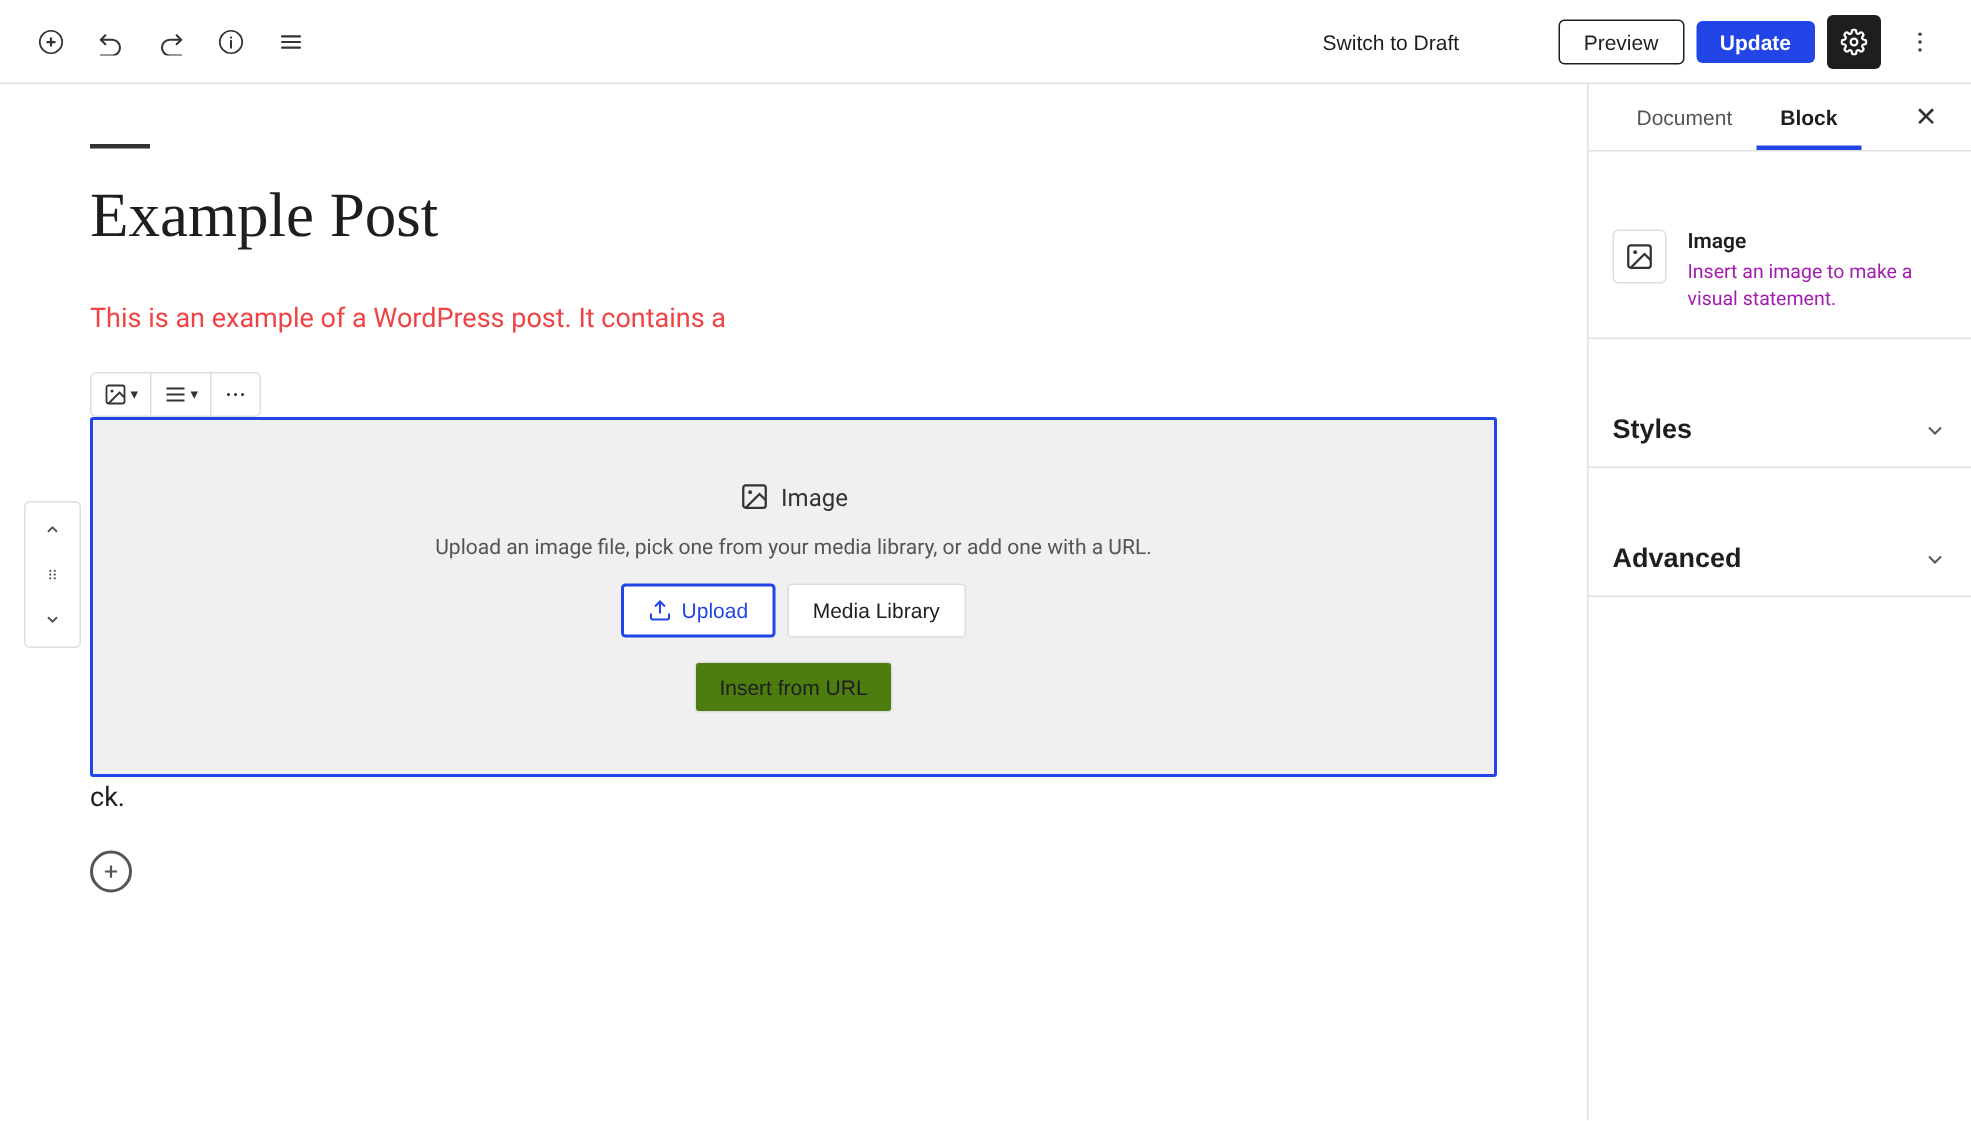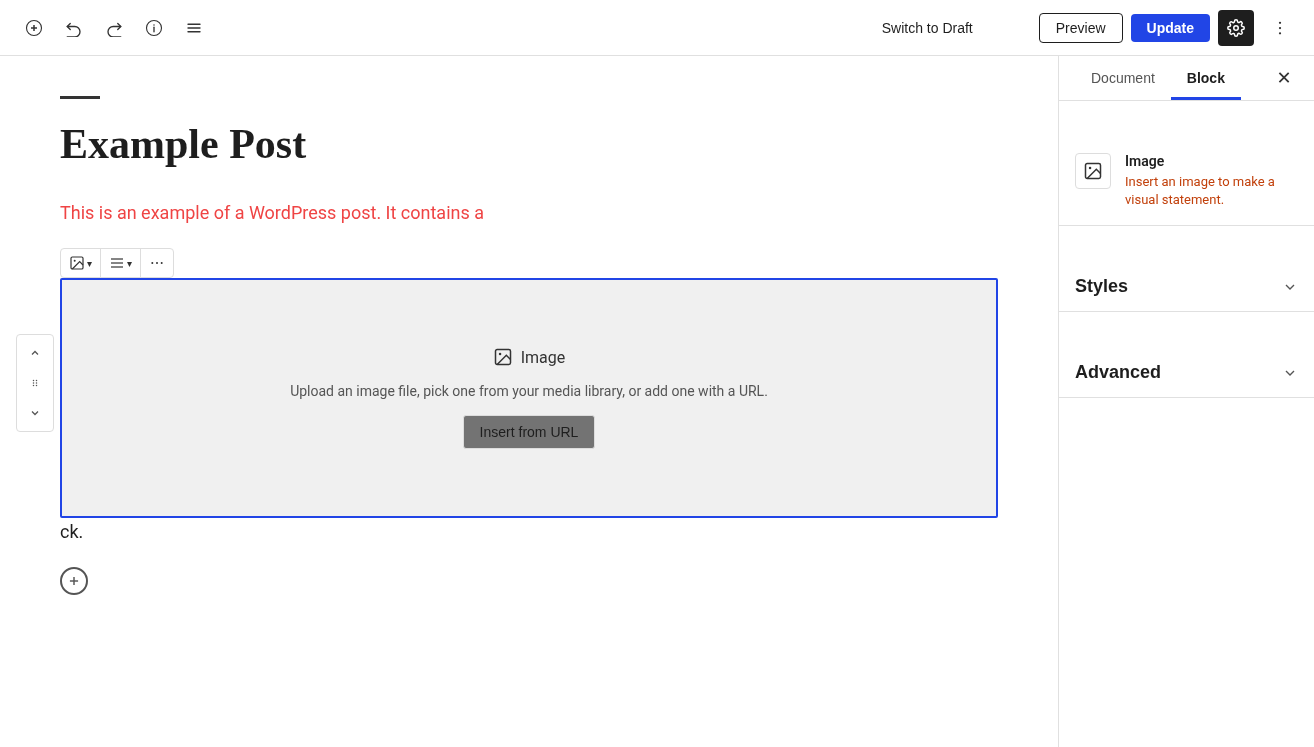--- a/index.html
+++ b/index.html
@@ -49,21 +49,21 @@
 
     
     .editor-area {
       flex: 1; overflow-y: auto; padding: 40px 60px;
       background: #fff; position: relative;
     }
     .post-divider {
       width: 40px; height: 3px; background: #333; margin-bottom: 20px;
     }
     .post-title {
-      font-size: 42px; font-weight: 700; color: #1e1e1e;
+      font-size: 42px; font-weight: 400; color: #1e1e1e;
       margin-bottom: 30px; font-family: Georgia, serif; line-height: 1.2;
     }
     .post-body {
       font-size: 18px; color: #ef4444; line-height: 1.6;
       margin-bottom: 20px;
     }
     .post-body-truncated {
       font-size: 18px; color: #1e1e1e; line-height: 1.6;
     }
 
@@ -115,21 +115,21 @@
       padding: 8px 16px; border: 2px solid #2145e6; background: #fff;
       cursor: pointer; border-radius: 3px; color: #2145e6;
       font-size: 14px; font-weight: 500;
     }
     .media-library-btn {
       padding: 8px 16px; border: 1px solid #ddd; background: #fff;
       cursor: pointer; border-radius: 3px; color: #1e1e1e;
       font-size: 14px;
     }
     .insert-url-btn {
-      padding: 8px 16px; border: 1px solid #ddd; background: #737373;
+      padding: 8px 16px; border: 1px solid #ddd; background: #4d7c0f;
       cursor: pointer; border-radius: 3px; color: #1e1e1e;
       font-size: 14px;
     }
     .add-block-btn {
       width: 28px; height: 28px; border-radius: 50%; border: 2px solid #555;
       background: transparent; cursor: pointer;
       display: flex; align-items: center; justify-content: center;
       color: #555; font-size: 18px; margin-top: 20px;
     }
 
@@ -166,21 +166,21 @@
       display: flex; gap: 14px; padding: 16px;
       border-bottom: 1px solid #e0e0e0; align-items: flex-start;
     }
     .block-icon-box {
       width: 36px; height: 36px; border: 1px solid #ddd; border-radius: 4px;
       display: flex; align-items: center; justify-content: center;
       flex-shrink: 0; color: #333; font-size: 18px;
     }
     .block-info-text { flex: 1; }
     .block-info-name { font-size: 14px; font-weight: 600; color: #1e1e1e; margin-bottom: 4px; }
-    .block-info-desc { font-size: 13px; color: #c2410c; line-height: 1.4; }
+    .block-info-desc { font-size: 13px; color: #a21caf; line-height: 1.4; }
 
     
     .sidebar-section {
       border-bottom: 1px solid #e0e0e0;
     }
     .sidebar-section-header {
       display: flex; align-items: center; justify-content: space-between;
       padding: 14px 16px; cursor: pointer; background: transparent;
       border: none; width: 100%;
     }
@@ -309,20 +309,31 @@
       <div class="image-block">
         <div class="image-block-title">
           <svg width="20" height="20" viewBox="0 0 24 24" fill="none" stroke="#333" stroke-width="1.8">
             <rect x="3" y="3" width="18" height="18" rx="2"></rect>
               <circle cx="8.5" cy="8.5" r="1.5" fill="#333" stroke="none"></circle>
             <polyline points="21,15 16,10 5,21"></polyline>
           </svg>
           <span>Image</span>
         </div>
         <p class="image-desc">Upload an image file, pick one from your media library, or add one with a URL.</p>
+        <div class="image-actions">
+          <button class="upload-btn">
+            <svg width="16" height="16" viewBox="0 0 24 24" fill="none" stroke="#2145e6" stroke-width="2">
+              <path d="M21 15v4a2 2 0 0 1-2 2H5a2 2 0 0 1-2-2v-4"></path>
+              <polyline points="17,8 12,3 7,8"></polyline>
+              <line x1="12" y1="3" x2="12" y2="15"></line>
+            </svg>
+            <span>Upload</span>
+          </button>
+          <button class="media-library-btn">Media Library</button>
+        </div>
         <button class="insert-url-btn">Insert from URL</button>
       </div>
     </div>
 
     <p class="post-body-truncated">ck.</p>
 
     <button class="add-block-btn" title="Add block">
       <svg width="14" height="14" viewBox="0 0 24 24" fill="none" stroke="#555" stroke-width="2.5">
         <line x1="12" y1="5" x2="12" y2="19"></line>
           <line x1="5" y1="12" x2="19" y2="12"></line>

